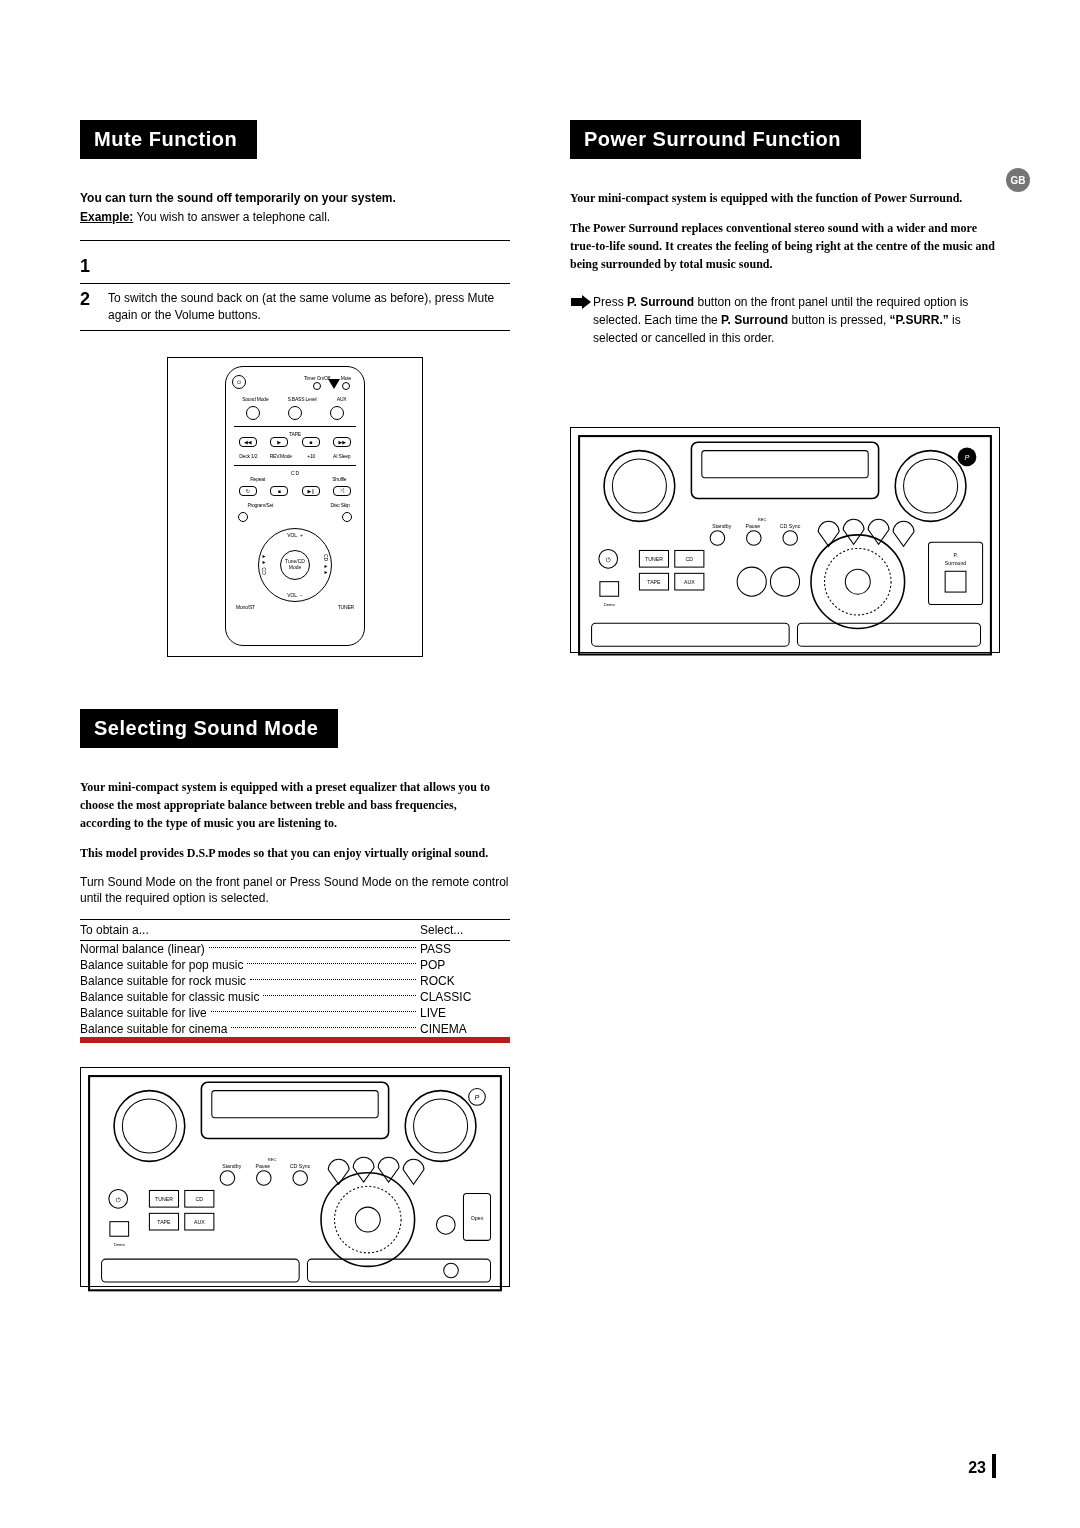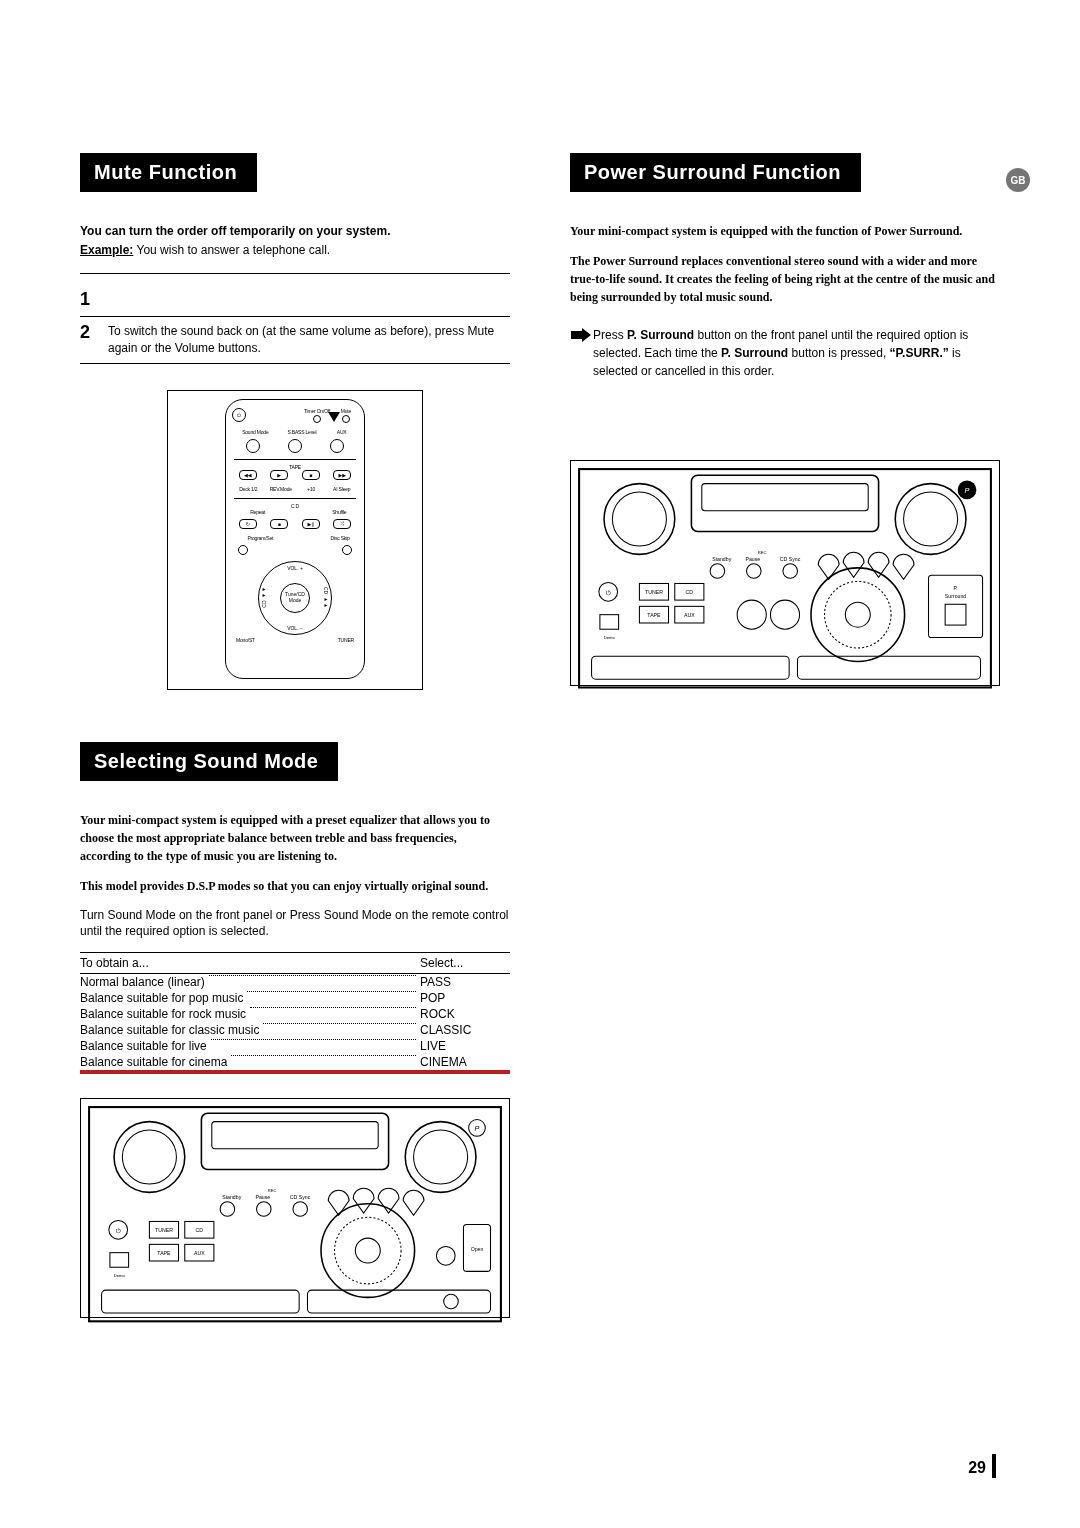--- a/index.html
+++ b/index.html
@@ -1,34 +1,34 @@
 <!DOCTYPE html>
 <html><head>
 <meta charset="utf-8">
 <style>
   * { margin: 0; padding: 0; box-sizing: border-box; font-family: Arial, Helvetica, sans-serif; }
   body { background: #fff; display: flex; justify-content: center; }
   .page { width: 1080px; height: 1528px; background: #fff; position: relative; padding: 120px 80px 40px 80px; color: #000; }
   .columns { display: flex; gap: 60px; }
-  .col { flex: 1; min-width: 0; margin-top: 33px; }
+  .col { flex: 1; min-width: 0; }
   .section-title { display: inline-block; background: #000; color: #fff; font-weight: bold; font-size: 20px; padding: 8px 20px 8px 14px; margin-bottom: 30px; letter-spacing: 0.5px; }
   .lead-text { font-size: 12px; line-height: 1.55; margin-bottom: 14px; }
   .lead-text b { font-weight: bold; }
   .hr { border: none; border-top: 1px solid #000; margin: 10px 0; }
   .step-list { width: 100%; }
   .step { display: flex; align-items: flex-start; border-bottom: 1px solid #000; padding: 6px 0; }
   .step-num { font-size: 18px; font-weight: bold; width: 28px; flex: none; text-align: left; line-height: 1.1; }
   .step-text { font-size: 12px; line-height: 1.4; flex: 1; }
   .intro-para { font-size: 12px; font-weight: bold; line-height: 1.5; margin-bottom: 12px; font-family: Liberation Serif, serif; }
   .body-para { font-size: 12px; line-height: 1.4; margin-bottom: 12px; }
-  .table { border-top: 1px solid #000; border-bottom: 4px solid #b91c1c; font-size: 12px; }
+  .table { border-top: 1px solid #000; border-bottom: 6px solid #b91c1c; font-size: 12px; }
   .table-header { display: flex; border-bottom: 1px solid #000; padding: 3px 0; }
   .table-header .th1 { flex: 1; }
   .table-header .th2 { width: 90px; }
-  .table-row { display: flex; padding: 1px 0; align-items: flex-start; }
+  .table-row { display: flex; padding: 1px 0; align-items: center; }
   .tr-label { flex: none; }
   .tr-dots { flex: 1; border-bottom: 1px dotted #000; margin: 0 4px 3px 4px; height: 1px; }
   .tr-value { flex: none; width: 90px; }
   .pagebadge { position: absolute; top: 168px; right: 50px; width: 24px; height: 24px; border-radius: 50%; background: #757575; display: flex; align-items: center; justify-content: center; color: #fff; font-size: 10px; font-weight: bold; }
   .pagenum { position: absolute; bottom: 50px; right: 84px; font-size: 16px; font-weight: bold; }
   .pagenum-bar { display: inline-block; width: 4px; height: 24px; background: #000; margin-left: 6px; vertical-align: -5px; }
   .device-illus { border: 1.5px solid #000; background: #fff; display: flex; justify-content: center; align-items: flex-start; padding: 8px; }
   .remote-outer { width: 220px; height: 292px; }
   .remote { width: 140px; height: 280px; border: 1.8px solid #000; border-radius: 18px; background: #fff; font-size: 5px; position: relative; padding: 8px 6px; margin: 0 auto; }
   .rrow { display: flex; justify-content: space-around; align-items: center; margin-bottom: 6px; text-align: center; }
@@ -52,21 +52,21 @@
 
 <div class="page">
   <div class="pagebadge">GB</div>
 
   <div class="columns">
 
     <div class="col">
       <div class="section-title">Mute Function</div>
 
       <p class="lead-text">
-        <b>You can turn the order off temporarily on your system.</b><br>
+        <b>You can turn the sound off temporarily on your system.</b><br>
         <b><u>Example:</u></b><span> You wish to answer a telephone call.</span>
       </p>
       <hr class="hr">
       <div class="step-list">
         <div class="step">
           <div class="step-num">1</div>
         </div>
         <div class="step">
           <div class="step-num">2</div>
           <div class="step-text">To switch the sound back on (at the same volume as before), press Mute  again or the Volume  buttons.</div>
@@ -334,15 +334,15 @@
           <text x="364" y="126" font-size="5" text-anchor="middle">Surround</text>
           <rect x="354" y="132" width="20" height="20" fill="none" stroke="#000"></rect>
           <rect x="14" y="182" width="190" height="22" rx="4" fill="none" stroke="#000"></rect>
           <rect x="212" y="182" width="176" height="22" rx="4" fill="none" stroke="#000"></rect>
         </svg>
       </div>
     </div>
   </div>
 
   <div class="pagenum">
-    <span>29</span><span class="pagenum-bar"></span>
+    <span>23</span><span class="pagenum-bar"></span>
   </div>
 </div>
 
 </body></html>

